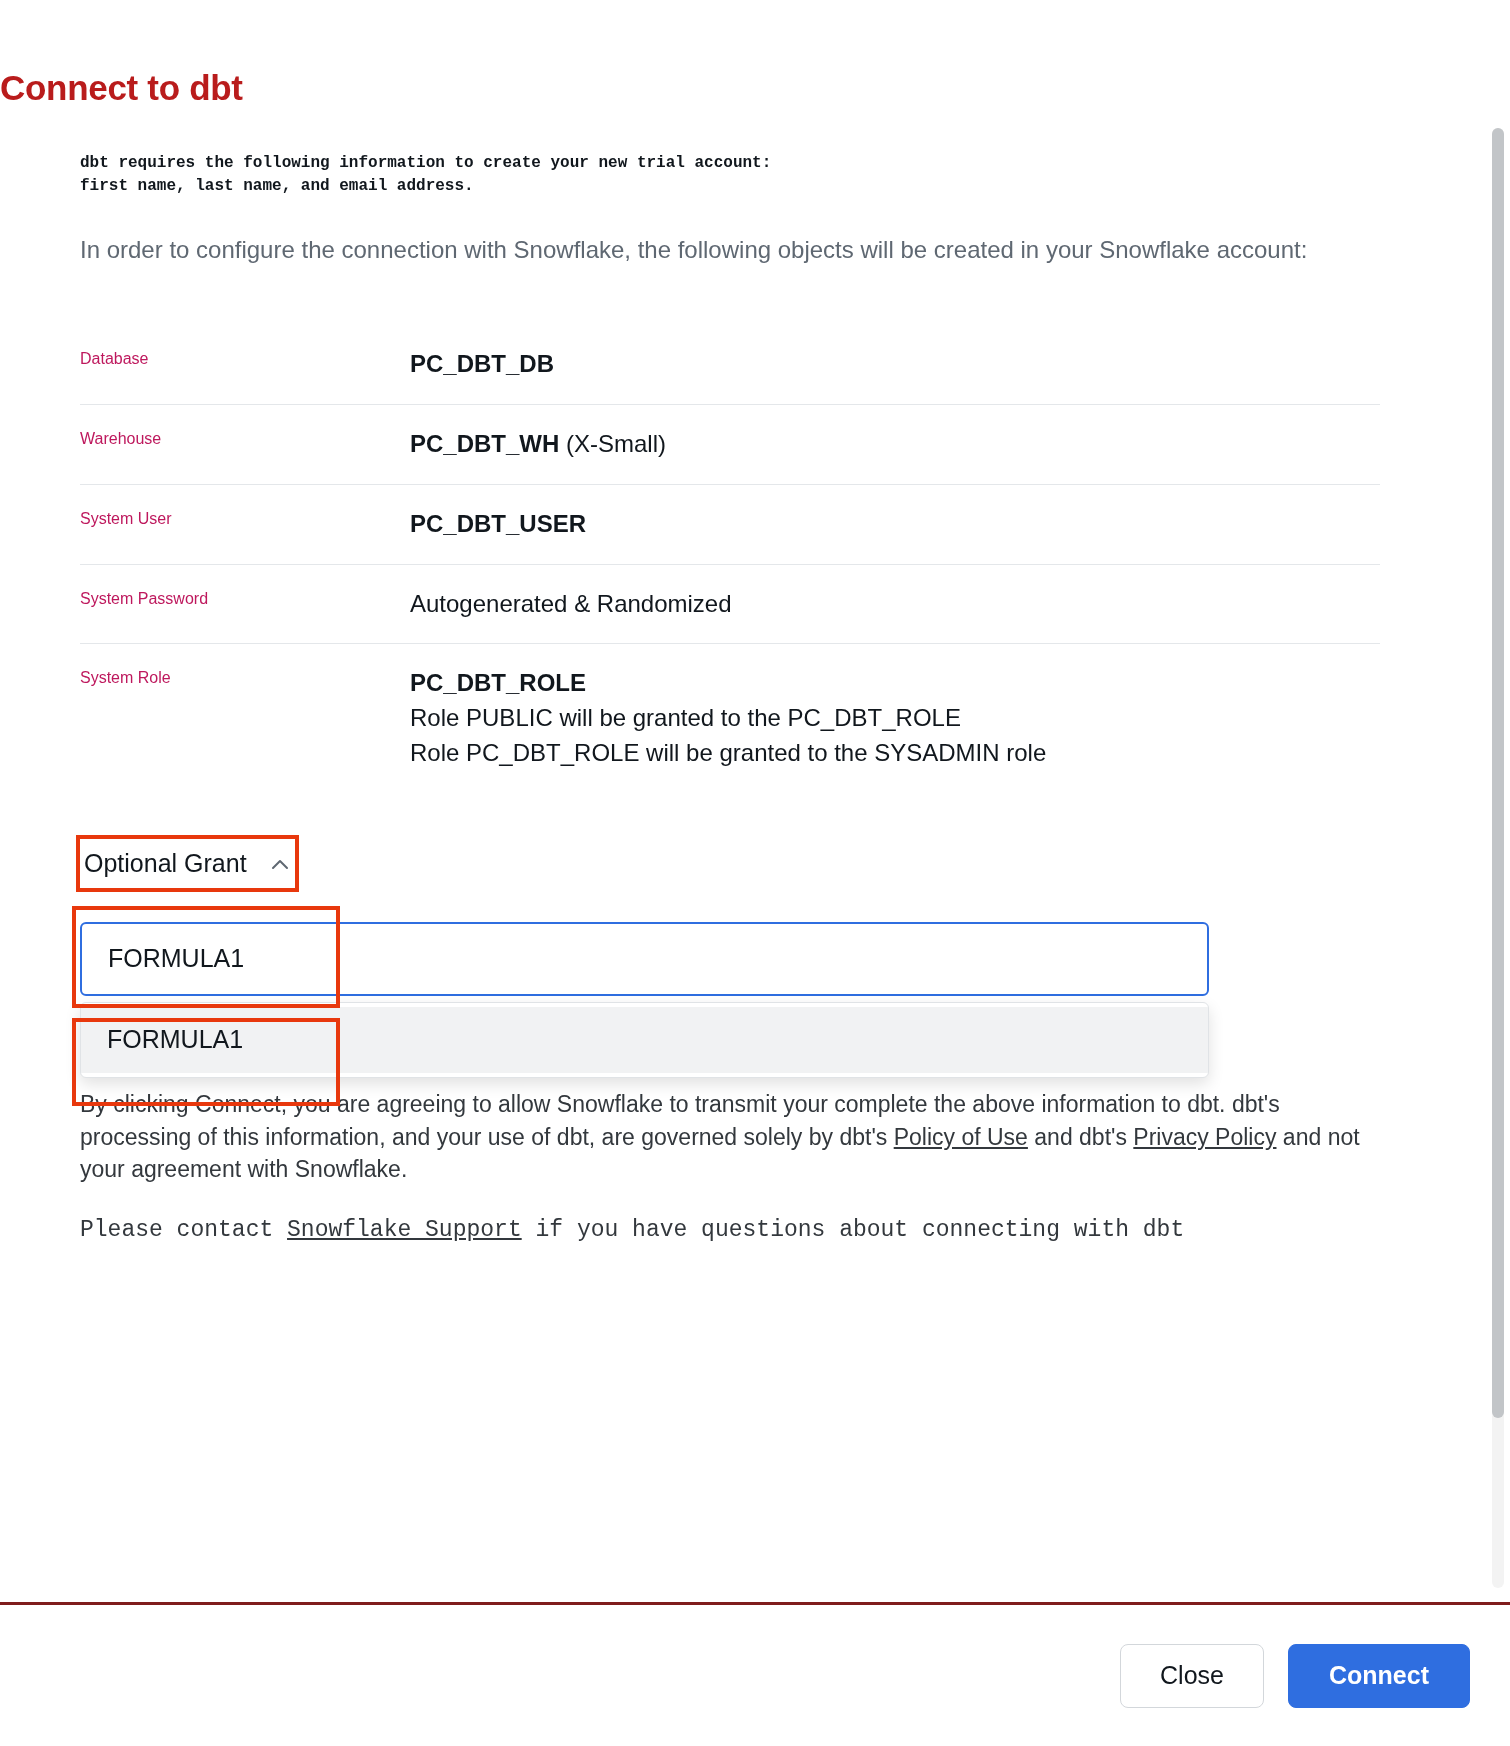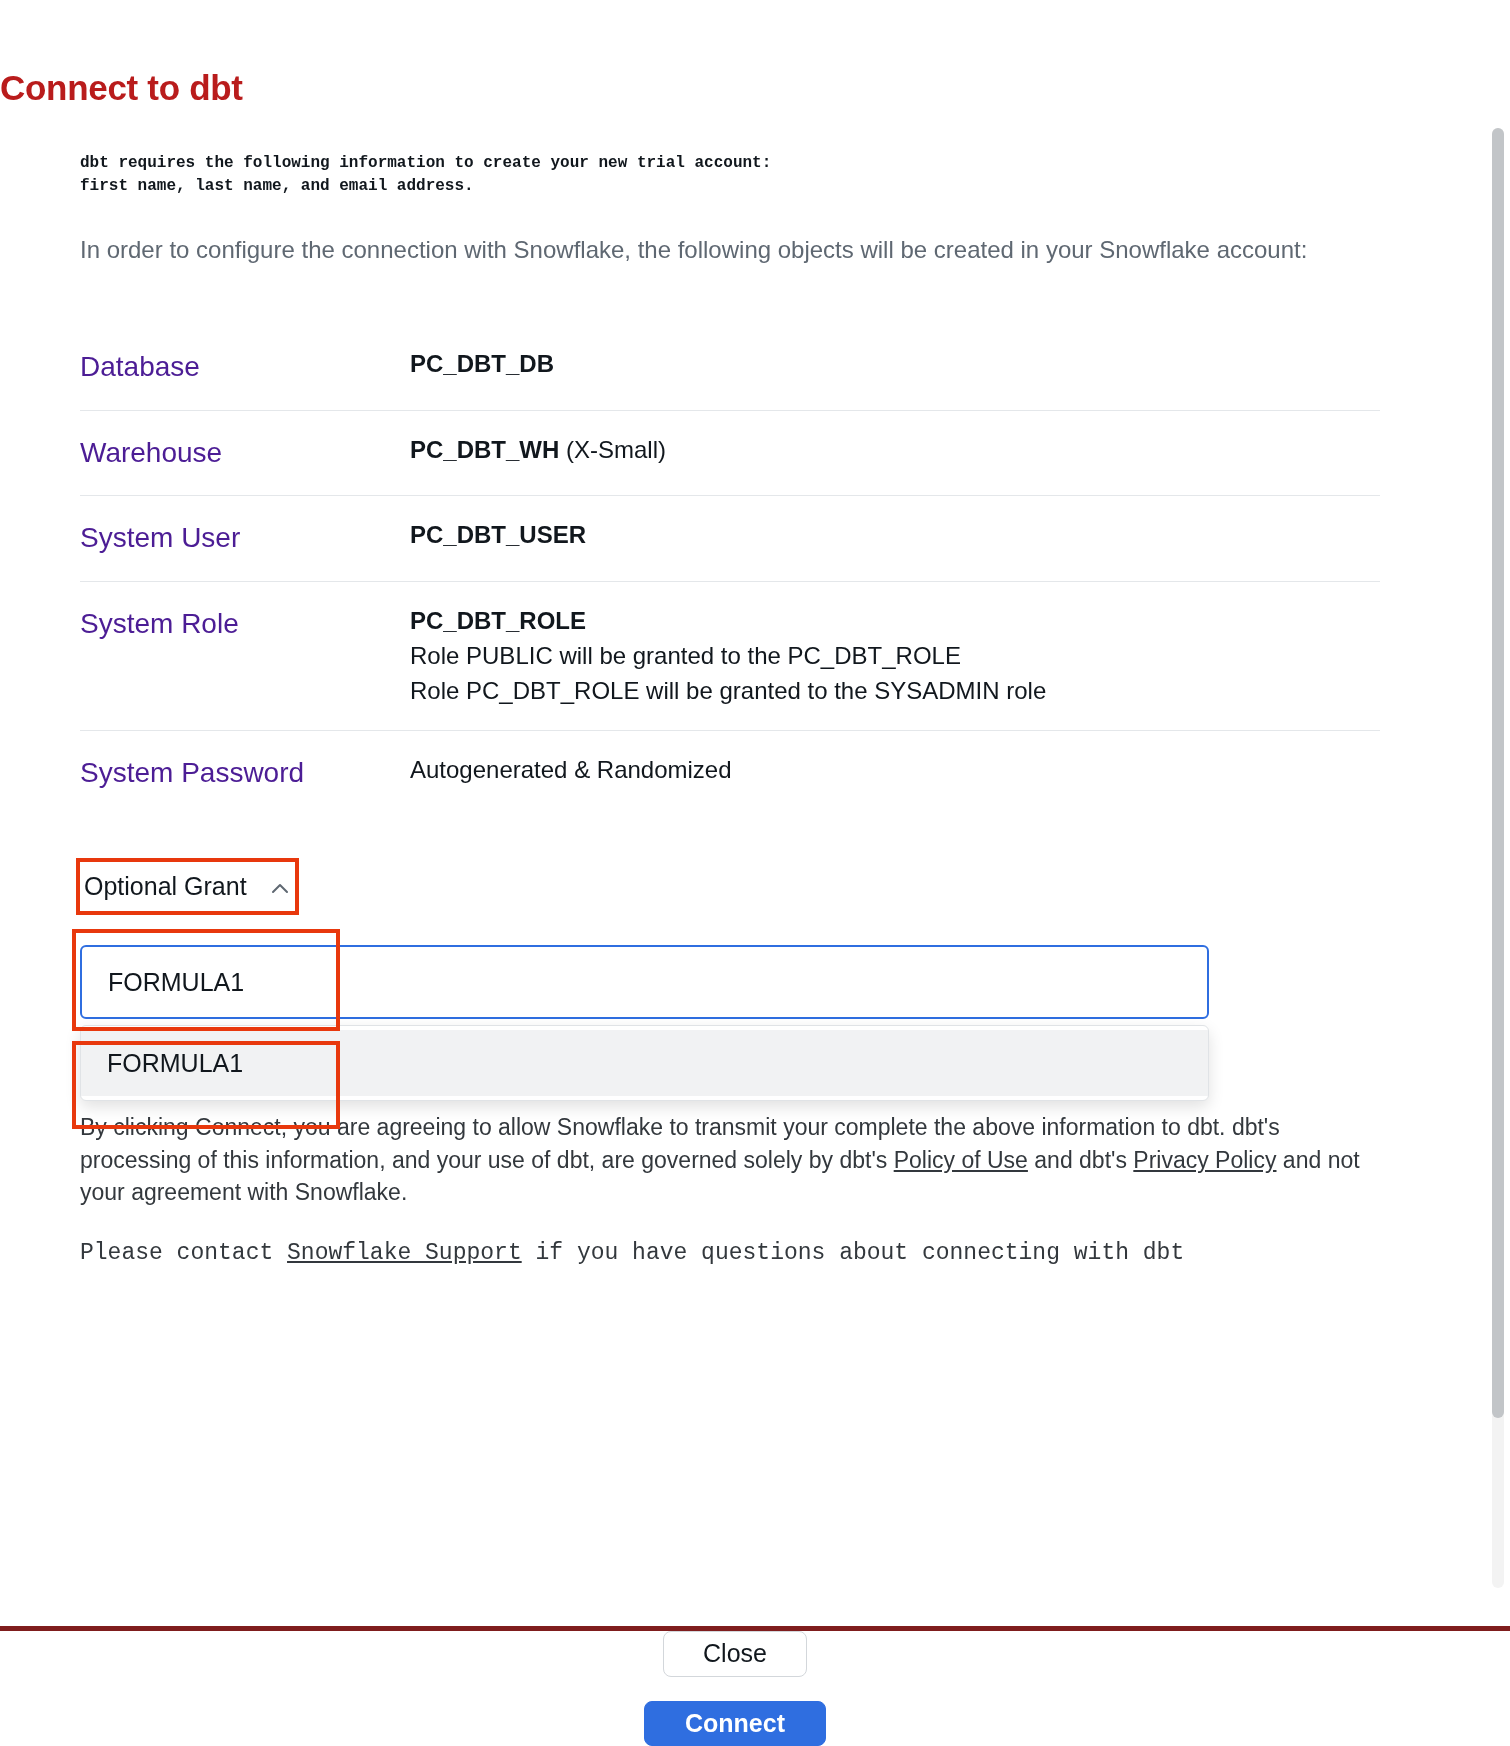--- a/index.html
+++ b/index.html
@@ -66,22 +66,22 @@
   .info-row {
     display: flex;
     align-items: flex-start;
     border-bottom: 1px solid #e4e7ea;
     padding: 22px 0 22px 0;
   }
   .info-row:last-child { border-bottom: none; }
   .info-label {
     width: 330px;
     flex: 0 0 330px;
-    font-size: 28px;
-    color: #4c1d95;
+    font-size: 16px;
+    color: #be185d;
     line-height: 1.45;
   }
   .info-value {
     font-size: 24px;
     color: #11171d;
     line-height: 1.45;
   }
   .info-value .b { font-weight: bold; }
   .info-sub {
     display: block;
@@ -226,29 +226,28 @@
     background: #c2c5c8;
     border-radius: 6px;
   }
 
   
   .footer {
     position: absolute;
     left: 0;
     right: 0;
     bottom: 0;
-    height: 120px;
-    border-top: 5px solid #7f1d1d;
+    height: 144px;
+    border-top: 3px solid #7f1d1d;
     background: #ffffff;
     display: flex;
     align-items: center;
     justify-content: flex-end;
     padding-right: 40px;
     gap: 24px;
-    flex-direction: column;
   }
   .btn {
     font-size: 25px;
     border-radius: 8px;
     cursor: pointer;
     display: inline-flex;
     align-items: center;
     justify-content: center;
     font-family: "Liberation Sans", sans-serif;
   }
@@ -302,32 +301,32 @@
         </div>
 
         <div class="info-row">
           <div class="info-label">System User</div>
           <div class="info-value">
             <span class="b">PC_DBT_USER</span><span></span>
           </div>
         </div>
 
         <div class="info-row">
+          <div class="info-label">System Password</div>
+          <div class="info-value">
+            <span class="b"></span><span>Autogenerated &amp; Randomized</span>
+          </div>
+        </div>
+
+        <div class="info-row">
           <div class="info-label">System Role</div>
           <div class="info-value">
             <span class="b">PC_DBT_ROLE</span><span></span>
             <span class="info-sub">Role PUBLIC will be granted to the PC_DBT_ROLE</span>
             <span class="info-sub">Role PC_DBT_ROLE will be granted to the SYSADMIN role</span>
-          </div>
-        </div>
-
-        <div class="info-row">
-          <div class="info-label">System Password</div>
-          <div class="info-value">
-            <span class="b"></span><span>Autogenerated &amp; Randomized</span>
           </div>
         </div>
 
       </div>
 
       <div class="optional-wrap">
         <div class="optional-grant highlight-box">
           <span>Optional Grant</span>
           <span class="chev">
             <svg width="20" height="20" viewBox="0 0 20 20" fill="none" xmlns="http://www.w3.org/2000/svg">

